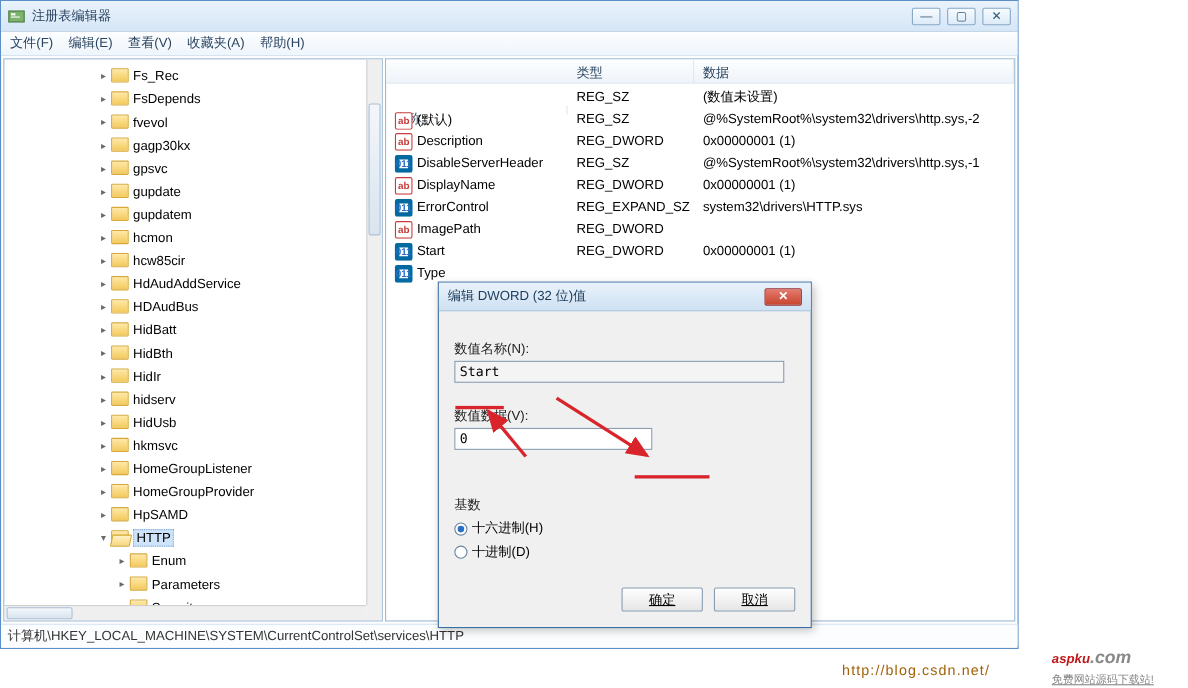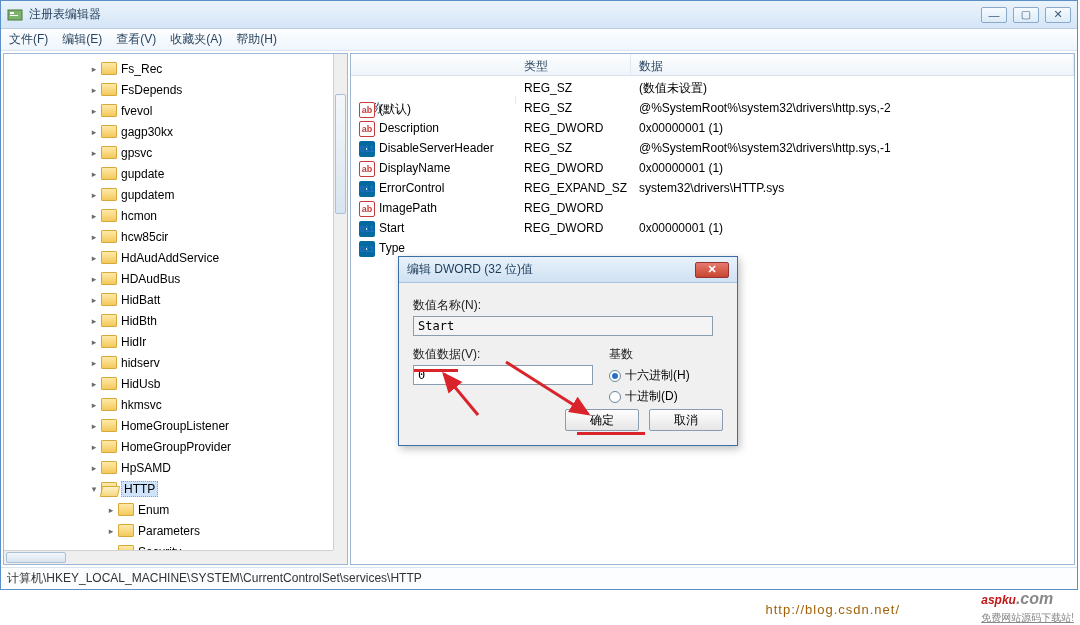--- a/index.html
+++ b/index.html
@@ -1,18 +1,18 @@
 <!DOCTYPE html>
 <html><head>
 <meta charset="utf-8">
 <style>
 * { box-sizing: border-box; margin: 0; padding: 0; font-family: "Microsoft YaHei", "SimSun", Tahoma, sans-serif; font-size: 12px; }
 body { background: #fff; width: 1080px; height: 625px; overflow: hidden; position: relative; }
 
-.window { border: 1px solid #5a8fc7; background: #fff; width: 1078px; height: 590px; position: relative; }
+.window { border: 1px solid #5a8fc7; background: #fff; width: 926px; height: 590px; position: relative; }
 .titlebar { height: 28px; background: linear-gradient(#eaf3fc, #d5e6f7); display: flex; align-items: center; padding: 0 6px; border-bottom: 1px solid #b8cde2; }
 .titlebar .appicon { width: 16px; height: 16px; margin-right: 6px; }
 .titlebar .title { flex: 1; color: #2b4560; }
 .winbtns { display: flex; gap: 6px; }
 .winbtn { width: 26px; height: 16px; border: 1px solid #8aa9c7; border-radius: 2px; background: linear-gradient(#f6fbff,#dcebf8); display: flex; align-items: center; justify-content: center; font-size: 11px; color: #3a5a7a; cursor: default; }
 
 .menubar { height: 22px; display: flex; align-items: center; gap: 14px; padding: 0 8px; background: linear-gradient(#fdfeff,#eef5fc); border-bottom: 1px solid #d7e4f0; }
 .menubar span { color: #2b4560; cursor: default; }
 
 .content { display: flex; height: 516px; }
@@ -37,45 +37,45 @@
 .list-header { display: flex; height: 22px; background: linear-gradient(#fdfefe,#eef4fa); border-bottom: 1px solid #d7e4f0; }
 .list-header div { padding: 4px 8px; border-right: 1px solid #e0e8f0; color: #2b4560; }
 .col-name { width: 165px; margin-top: 42px; }
 .col-type { width: 115px; }
 .col-data { flex: 1; }
 .list-body { padding: 2px 0; }
 .list-row { display: flex; align-items: center; height: 20px; }
 .list-row .cell { padding: 0 8px; overflow: hidden; white-space: nowrap; }
 .val-icon { width: 16px; height: 16px; margin-right: 4px; display: inline-flex; align-items: center; justify-content: center; font-size: 9px; font-weight: bold; border-radius: 2px; }
 .val-icon.sz { background: #fff; border: 1px solid #c93c3c; color: #c93c3c; }
-.val-icon.dw { background: #fff; border: 7px solid #0369a1; color: #2a6fc7; }
+.val-icon.dw { background: #fff; border: 4px solid #0369a1; color: #2a6fc7; }
 
 .statusbar { height: 20px; border-top: 1px solid #d7e4f0; padding: 2px 6px; background: #fcfdfe; color: #333; }
 
 
 .dialog { position: absolute; left: 398px; top: 256px; width: 340px; border: 1px solid #3a6ea5; background: #f0f0f0; box-shadow: 2px 3px 8px rgba(0,0,0,0.25); }
 .dlg-title { height: 26px; background: linear-gradient(#e9f2fb,#cfe1f3); display: flex; align-items: center; padding: 0 8px; border-bottom: 1px solid #aac4dd; }
 .dlg-title span { flex: 1; color: #1b3b5a; }
 .dlg-close { width: 34px; height: 16px; background: linear-gradient(#e67a6f,#c7462f); border: 1px solid #933; border-radius: 2px; color: #fff; display: flex; align-items: center; justify-content: center; font-size: 11px; font-weight: bold; }
 .dlg-body { padding: 10px 14px 14px; }
-.dlg-label { margin: 4px 0 2px; color: #222; }
+.dlg-label { margin: 16px 0 2px; color: #222; }
 .dlg-input { width: 180px; height: 20px; border: 1px solid #8a9db0; background: #fff; padding: 0 4px; font-family: Consolas, monospace; font-size: 12px; }
-.dlg-row2 { display: flex; gap: 16px; margin-top: 6px; }
+.dlg-row2 { display: flex; gap: 26px; margin-top: 6px; flex-direction: column; }
 .dlg-col { display: flex; flex-direction: column; }
 .radio-row { display: flex; align-items: center; gap: 4px; margin: 2px 0; }
 .radio { width: 12px; height: 12px; border: 1px solid #6a85a0; border-radius: 50%; display: inline-flex; align-items: center; justify-content: center; background: #fff; }
 .radio.checked::after { content: ""; width: 6px; height: 6px; background: #2a6fc7; border-radius: 50%; }
-.dlg-btns { display: flex; justify-content: flex-end; gap: 10px; margin-top: 2px; }
+.dlg-btns { display: flex; justify-content: flex-end; gap: 10px; margin-top: 22px; text-decoration: underline; }
 .dlg-btn { width: 74px; height: 22px; border: 1px solid #8a9db0; background: linear-gradient(#fefefe,#e6e6e6); border-radius: 2px; display: flex; align-items: center; justify-content: center; cursor: default; }
 
 .underline-red { position: absolute; height: 3px; background: #d8242a; }
 .arrow { position: absolute; }
 .arrow svg { overflow: visible; }
 
-.watermark { position: absolute; right: 6px; bottom: 0; font-family: Georgia, serif; font-style: italic; font-weight: bold; font-size: 28px; }
+.watermark { position: absolute; right: 31px; bottom: 0; font-family: Georgia, serif; font-style: italic; font-weight: bold; font-size: 28px; }
 .watermark .a { color: #c01818; }
 .watermark .sub { font-size: 10px; color: #888; font-style: normal; font-weight: normal; display: block; text-align: right; text-decoration: underline; }
 .faint-url { position:absolute; right: 180px; bottom: 8px; color:#a16207; font-size:13px; letter-spacing:1px; }
 </style>
 </head>
 <body>
 
 <div class="window">
   <div class="titlebar">
     <svg class="appicon" viewBox="0 0 16 16">

